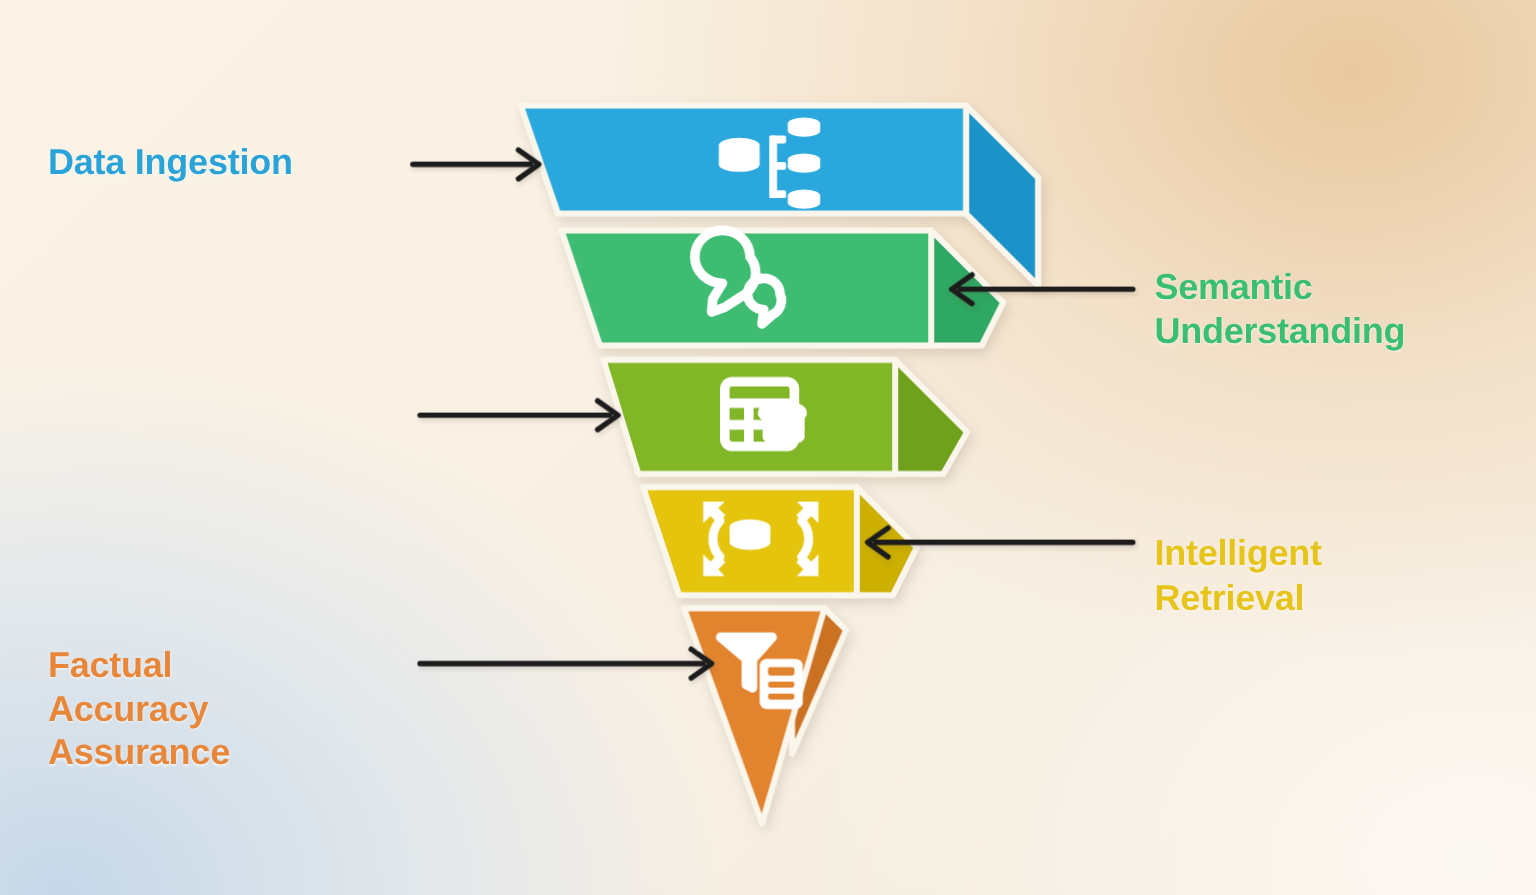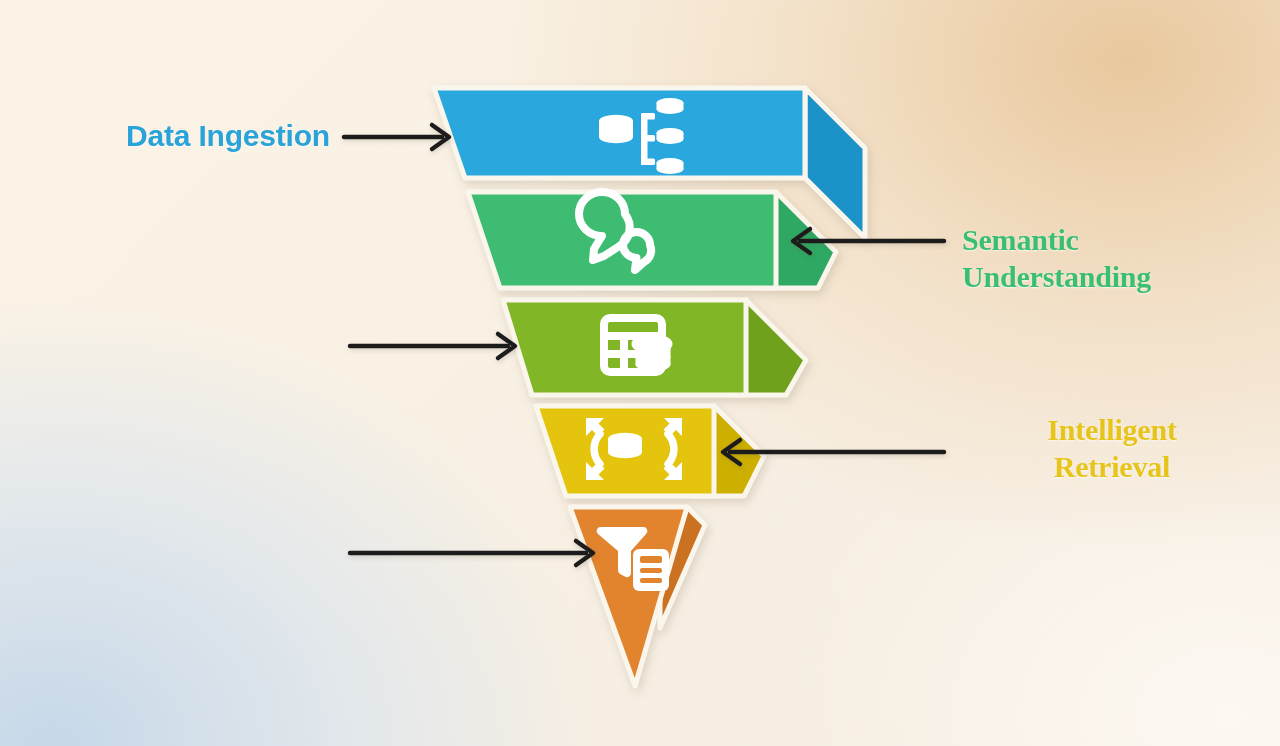--- a/index.html
+++ b/index.html
@@ -36,39 +36,38 @@
 
   .label {
     position: absolute;
     font-weight: bold;
     font-size: 30px;
     line-height: 1.22;
     letter-spacing: -0.2px;
     white-space: pre-line;
     text-shadow: 0 1px 2px rgba(255,255,255,0.75);
   }
-  .label-left  { text-align: right; }
-  .label-right { text-align: left; font-family: Liberation Serif, serif;  }
+  .label-left  { }
+  .label-right { text-align: left;  }
 
   #label-data-ingestion {
     left: 40px;  top: 118px;  width: 290px;
     color: #2AA3D8;
   }
   #label-semantic {
     left: 962px; top: 222px;  width: 300px;
     color: #3ABF72;
   }
   #label-knowledge {
     left: 40px;  top: 327px;  width: 290px;
     color: #80B62B;
   }
   #label-intelligent {
-    left: 962px; top: 412px;  width: 300px;
+    left: 962px; top: 444px;  width: 300px;
     color: #E6C41A;
-    text-align: center;
   }
   #label-factual {
     left: 40px;  top: 537px;  width: 290px;
     color: #E8873A;
   }
 </style>
 </head>
 <body>
 
 <div id="stage">
@@ -233,14 +232,17 @@
 
   <div class="label label-left" id="label-data-ingestion">Data Ingestion</div>
 
   <div class="label label-right" id="label-semantic">Semantic
 Understanding</div>
 
 
   <div class="label label-right" id="label-intelligent">Intelligent
 Retrieval</div>
 
+  <div class="label label-left" id="label-factual">Factual
+Accuracy
+Assurance</div>
 
 </div>
 
 </body></html>

